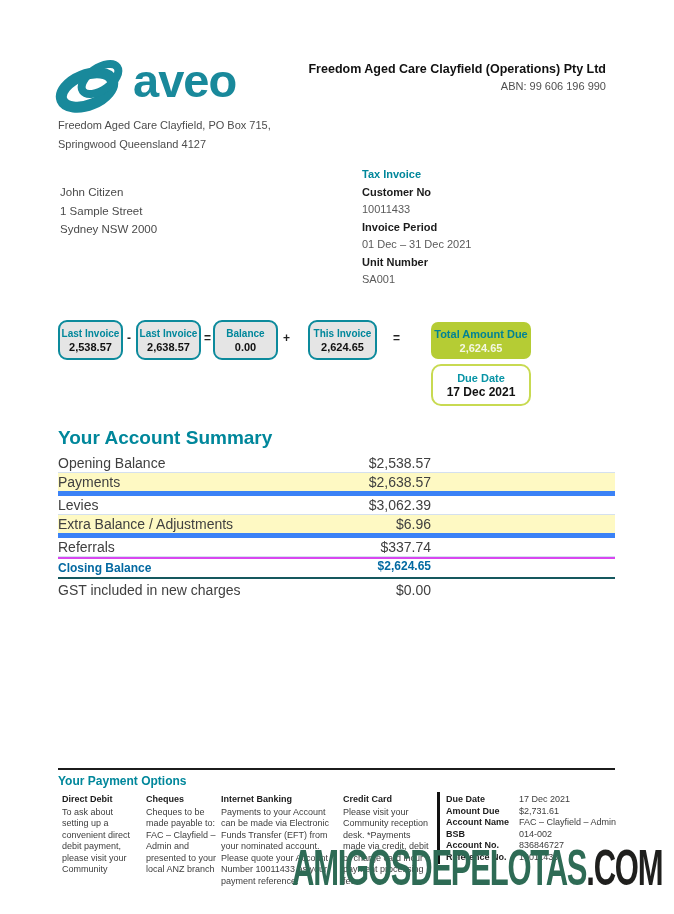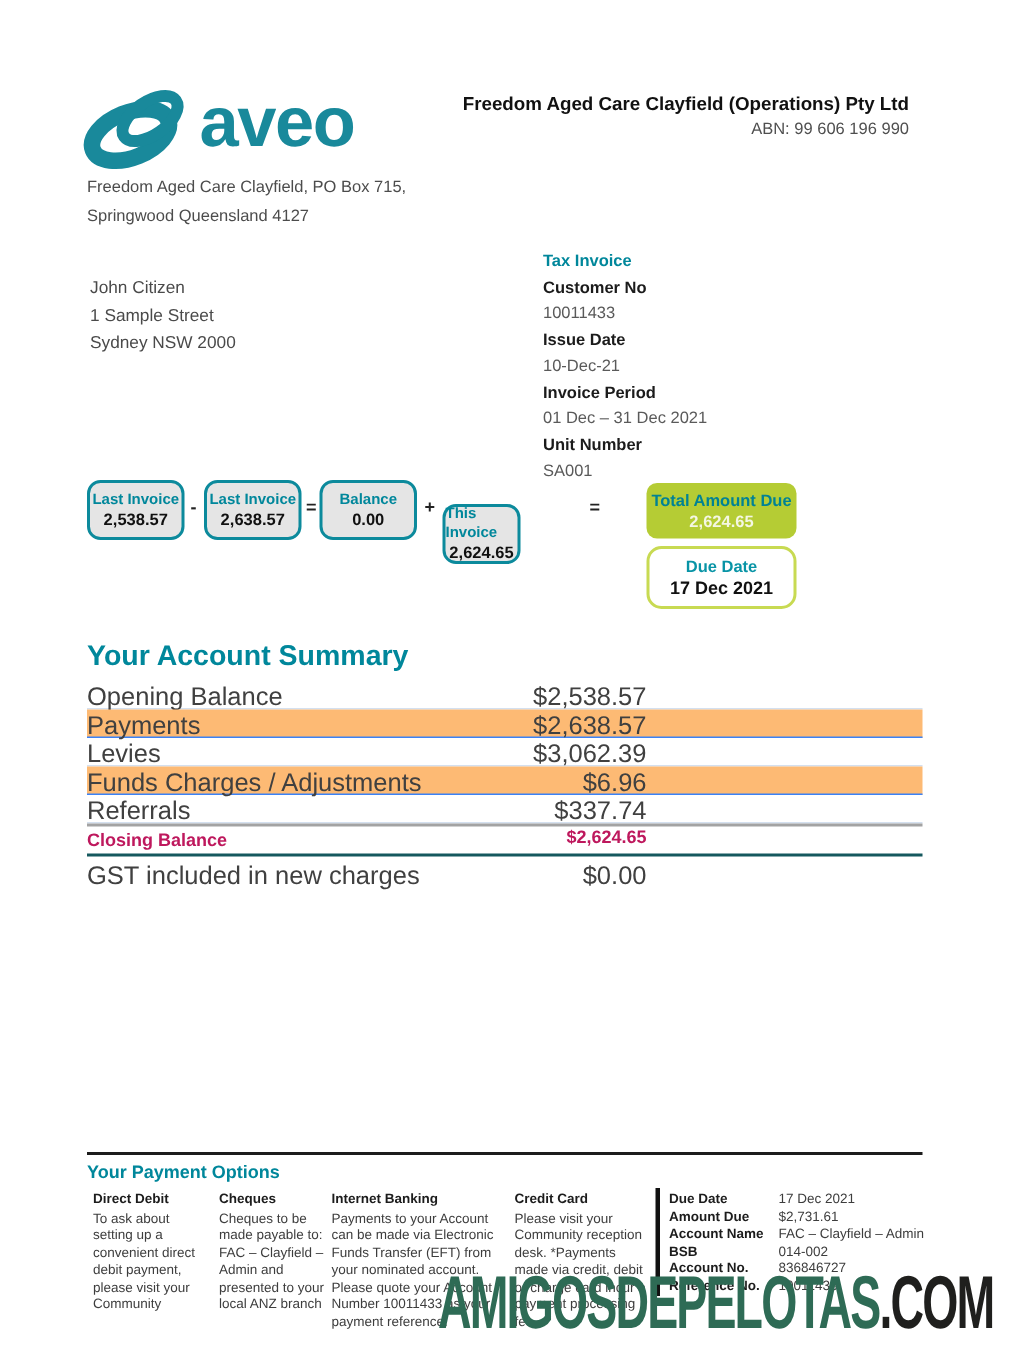--- a/index.html
+++ b/index.html
@@ -32,26 +32,26 @@
     display:flex;flex-direction:column;align-items:center;justify-content:center;}
   .total-box .lbl{font-size:11px;font-weight:bold;color:#008294;line-height:14px;}
   .total-box .val{font-size:11px;font-weight:bold;color:#f4f7e3;line-height:14px;}
   .due-box{position:absolute;left:431px;top:364px;width:100px;height:42px;border:2px solid #c8da52;border-radius:10px;
     background:#fff;display:flex;flex-direction:column;align-items:center;justify-content:center;box-sizing:border-box;}
   .due-box .lbl{font-size:11px;font-weight:bold;color:#0894a6;line-height:14px;}
   .due-box .val{font-size:12px;font-weight:bold;color:#111;line-height:15px;}
   
   .summary{position:absolute;left:58px;top:427px;width:557px;}
   .summary-heading{font-size:19px;font-weight:bold;color:#00879b;margin-bottom:5px;}
-  .sum-row{position:relative;height:17px;font-size:17px;color:#404040;padding-top:1px;box-sizing:content-box;}
+  .sum-row{position:relative;height:17px;font-size:14px;color:#404040;padding-top:1px;box-sizing:content-box;}
   .sum-row.light{border-bottom:1px solid #d4e0ef;}
-  .sum-row.stripe{background:#fdba74;border-bottom:1px solid #3b82f6;}
+  .sum-row.stripe{background:#fef9c3;border-bottom:5px solid #3b82f6;}
   .sum-row .amt{position:absolute;right:184px;top:1px;}
-  .sum-row.closing{border-top:2px solid #a3a3a3;border-bottom:2px solid #15585e;height:16px;
-    font-size:12px;font-weight:bold;color:#be185d;padding-top:2px;}
+  .sum-row.closing{border-top:2px solid #d946ef;border-bottom:2px solid #15585e;height:16px;
+    font-size:12px;font-weight:bold;color:#0369a1;padding-top:2px;}
   .sum-row.closing .amt{font-weight:bold;top:0;}
   .sum-row.gst{padding-top:3px;}
   
   .footer-rule{position:absolute;left:58px;top:768px;width:557px;height:2px;background:#1c1c1c;}
   .payments-heading{position:absolute;left:58px;top:774px;font-size:12px;font-weight:bold;color:#00879b;}
   .pay-col{position:absolute;top:794px;font-size:9px;color:#3d3d3d;line-height:11.5px;}
   .pay-col .title{font-weight:bold;color:#1c1c1c;font-size:9px;margin-bottom:1px;}
   .pay-vbar{position:absolute;left:437px;top:792px;width:3px;height:72px;background:#111;}
   .detail-row{display:flex;line-height:11.5px;}
   .detail-label{font-weight:bold;color:#1c1c1c;width:73px;flex:none;}
@@ -91,24 +91,20 @@
     <div>Sydney NSW 2000</div>
   </div>
 
   <div class="notice">
     <div class="notice-title">Tax Invoice</div>
     <div class="notice-row">
       <span class="notice-label">Customer No</span>
       <span class="notice-value">10011433</span>
     </div>
     <div class="notice-row">
-      <span class="notice-label">Issue Date</span>
-      <span class="notice-value">10-Dec-21</span>
-    </div>
-    <div class="notice-row">
       <span class="notice-label">Invoice Period</span>
       <span class="notice-value">01 Dec – 31 Dec 2021</span>
     </div>
     <div class="notice-row">
       <span class="notice-label">Unit Number</span>
       <span class="notice-value">SA001</span>
     </div>
   </div>
 
   <div class="calc-box" style="left:58px;width:65px;">
@@ -119,21 +115,21 @@
   <div class="calc-box" style="left:136px;width:65px;">
     <span class="lbl">Last Invoice</span>
     <span class="val">2,638.57</span>
   </div>
   <span class="calc-op" style="left:204px;">=</span>
   <div class="calc-box" style="left:213px;width:65px;">
     <span class="lbl">Balance</span>
     <span class="val">0.00</span>
   </div>
   <span class="calc-op" style="left:283px;">+</span>
-  <div class="calc-box" style="left:295px;width:52px;margin-top:16px;">
+  <div class="calc-box" style="left:308px;width:69px;">
     <span class="lbl">This Invoice</span>
     <span class="val">2,624.65</span>
   </div>
   <span class="calc-op" style="left:393px;">=</span>
   <div class="total-box">
     <span class="lbl">Total Amount Due</span>
     <span class="val">2,624.65</span>
   </div>
   <div class="due-box">
     <span class="lbl">Due Date</span>
@@ -148,21 +144,21 @@
     </div>
     <div class="sum-row stripe">
       <span>Payments</span>
       <span class="amt">$2,638.57</span>
     </div>
     <div class="sum-row light">
       <span>Levies</span>
       <span class="amt">$3,062.39</span>
     </div>
     <div class="sum-row stripe">
-      <span>Funds Charges / Adjustments</span>
+      <span>Extra Balance / Adjustments</span>
       <span class="amt">$6.96</span>
     </div>
     <div class="sum-row light">
       <span>Referrals</span>
       <span class="amt">$337.74</span>
     </div>
     <div class="sum-row closing">
       <span>Closing Balance</span>
       <span class="amt">$2,624.65</span>
     </div>

